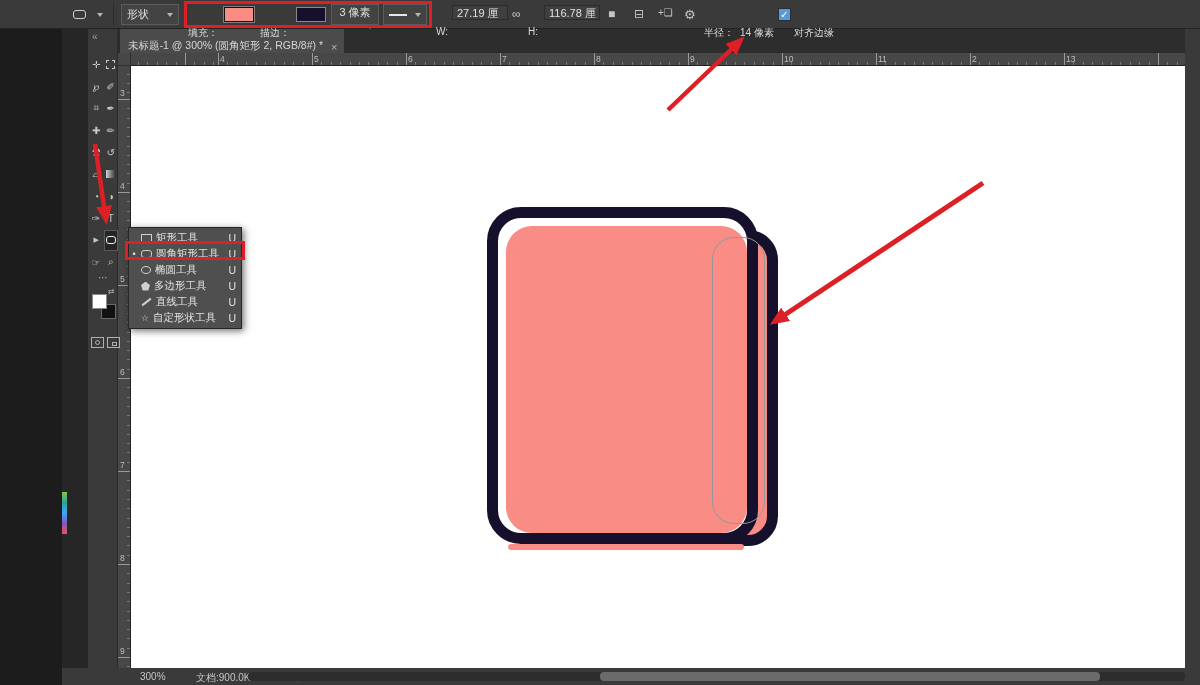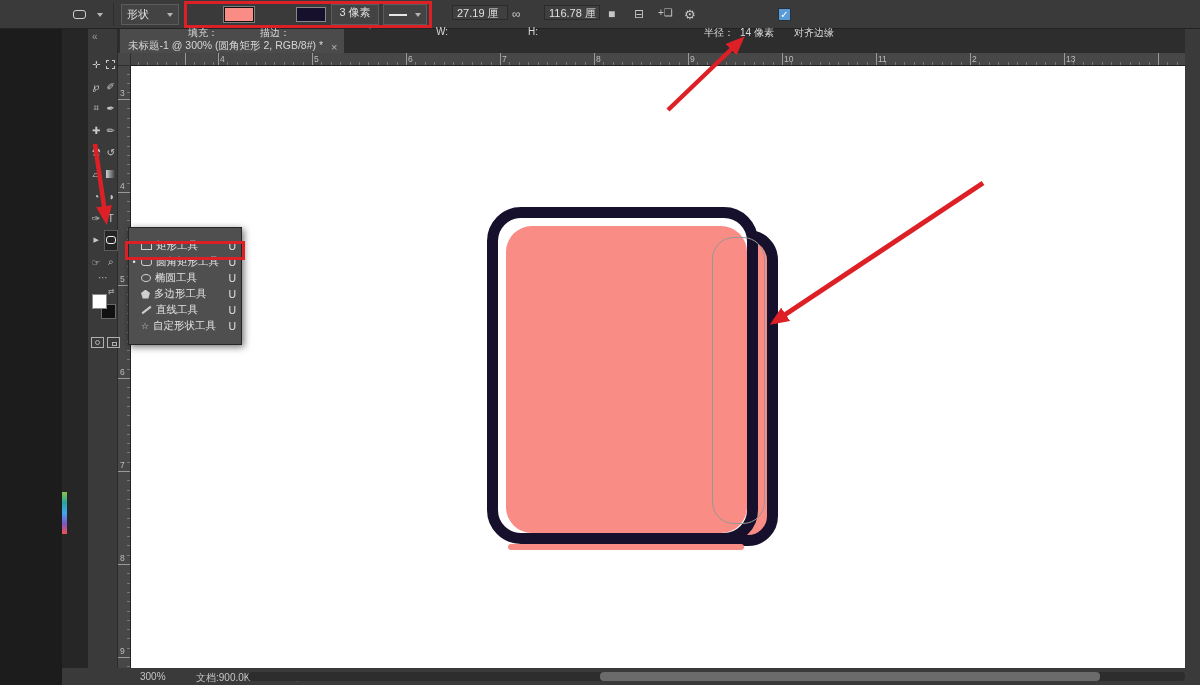--- a/index.html
+++ b/index.html
@@ -86,21 +86,21 @@
     border:11px solid #17102d; border-radius:34px; background:#ffffff; z-index:4; }
   #shape-fill { position:absolute; left:506px; top:226px; width:241px; height:307px;
     border-radius:26px; background:#f98c84; z-index:5; }
   #shape-sliver { position:absolute; left:508px; top:544px; width:236px; height:6px;
     background:#f98c84; border-radius:3px; z-index:6; }
   #shape-path-outline { position:absolute; left:712px; top:237px; width:53px; height:287px;
     border:1px solid #979797; border-radius:22px; z-index:7; }
 
   
   #tool-menu { position:absolute; left:128px; top:227px; width:114px; background:#4f4f4f;
-    border:1px solid #262626; box-shadow:2px 2px 7px rgba(0,0,0,.55); z-index:20; padding:10px 0; }
+    border:1px solid #262626; box-shadow:2px 2px 7px rgba(0,0,0,.55); z-index:20; padding:2px 0; }
   .mi { height:16px; display:flex; align-items:center; gap:4px; padding:0 5px 0 2px;
     font-size:10.5px; color:#e2e2e2; white-space:nowrap; }
   .mi .bullet { width:6px; font-size:9px; color:#e2e2e2; text-align:center; }
   .mi .shortcut { margin-left:auto; }
   .ic-rect { width:11px; height:8px; border:1px solid #cfcfcf; display:inline-block; flex:none; }
   .ic-round { border-radius:3px; }
   .ic-ell { border-radius:50%; width:10px; }
   .ic-poly { width:9px; height:9px; flex:none; background:#cfcfcf;
     clip-path:polygon(50% 0,100% 38%,81% 100%,19% 100%,0 38%); }
   .ic-line { width:11px; height:2px; flex:none; background:#cfcfcf; transform:rotate(-38deg); }

